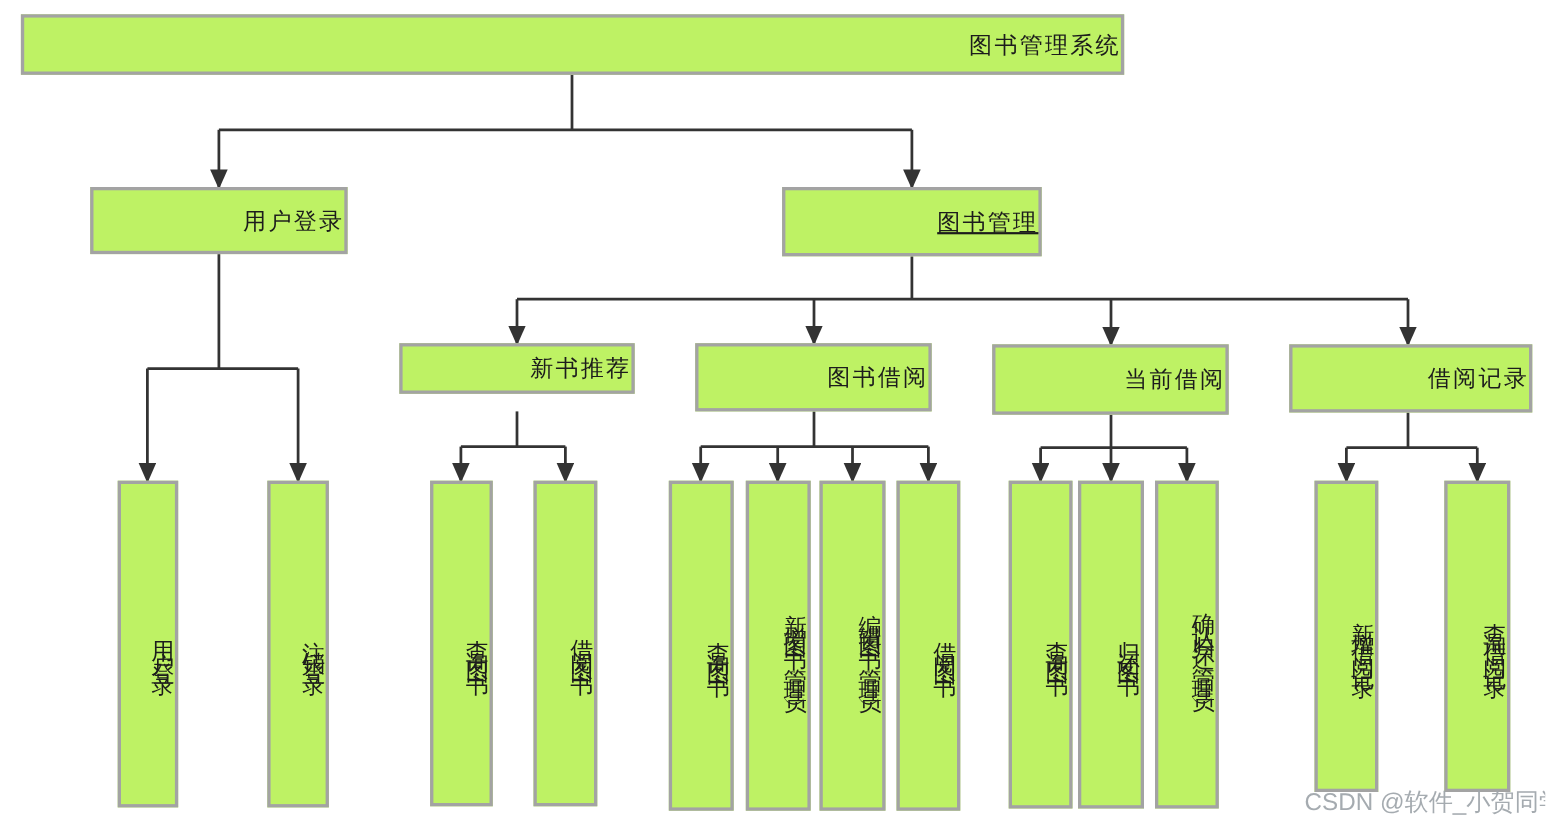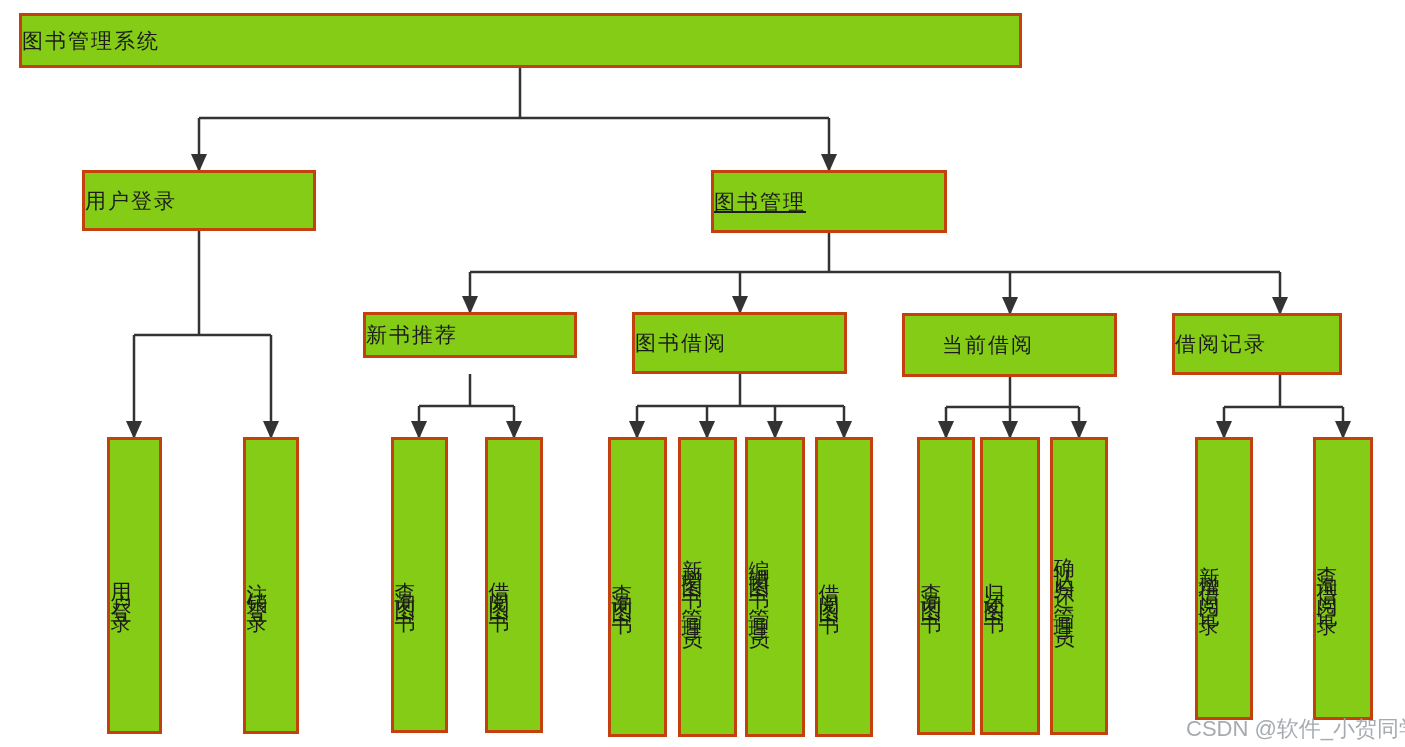--- a/index.html
+++ b/index.html
@@ -20,25 +20,25 @@
     position: absolute;
     left: 0;
     top: 0;
     width: 1405px;
     height: 747px;
     pointer-events: none;
   }
   .node {
     position: absolute;
     box-sizing: border-box;
-    border: 3px solid #c2410c;
-    background: #84cc16;
+    border: 3px solid #a3a3a3;
+    background: #bef264;
     display: flex;
     align-items: center;
-    justify-content: flex-start;
+    justify-content: flex-end;
   }
   .node.h span {
     font-size: 21px;
     letter-spacing: 2px;
     white-space: nowrap;
   }
   .node.v span {
     writing-mode: vertical-rl;
     text-orientation: mixed;
     font-size: 21px;
@@ -124,21 +124,21 @@
 
   <div class="node h" style="left:363px; top:312px; width:214px; height:46px;">
     <span>新书推荐</span>
   </div>
   <div class="node h" style="left:632px; top:312px; width:215px; height:62px;">
     <span>图书借阅</span>
   </div>
   <div class="node h" style="left:902px; top:313px; width:215px; height:64px;padding-left:37px;">
     <span>当前借阅</span>
   </div>
-  <div class="node h" style="left:1172px; top:313px; width:170px; height:62px;">
+  <div class="node h" style="left:1172px; top:313px; width:221px; height:62px;">
     <span>借阅记录</span>
   </div>
 
   <div class="node v" style="left:107px; top:437px; width:55px; height:297px;">
     <span>用户登录</span>
   </div>
   <div class="node v" style="left:243px; top:437px; width:56px; height:297px;">
     <span>注销登录</span>
   </div>
 

